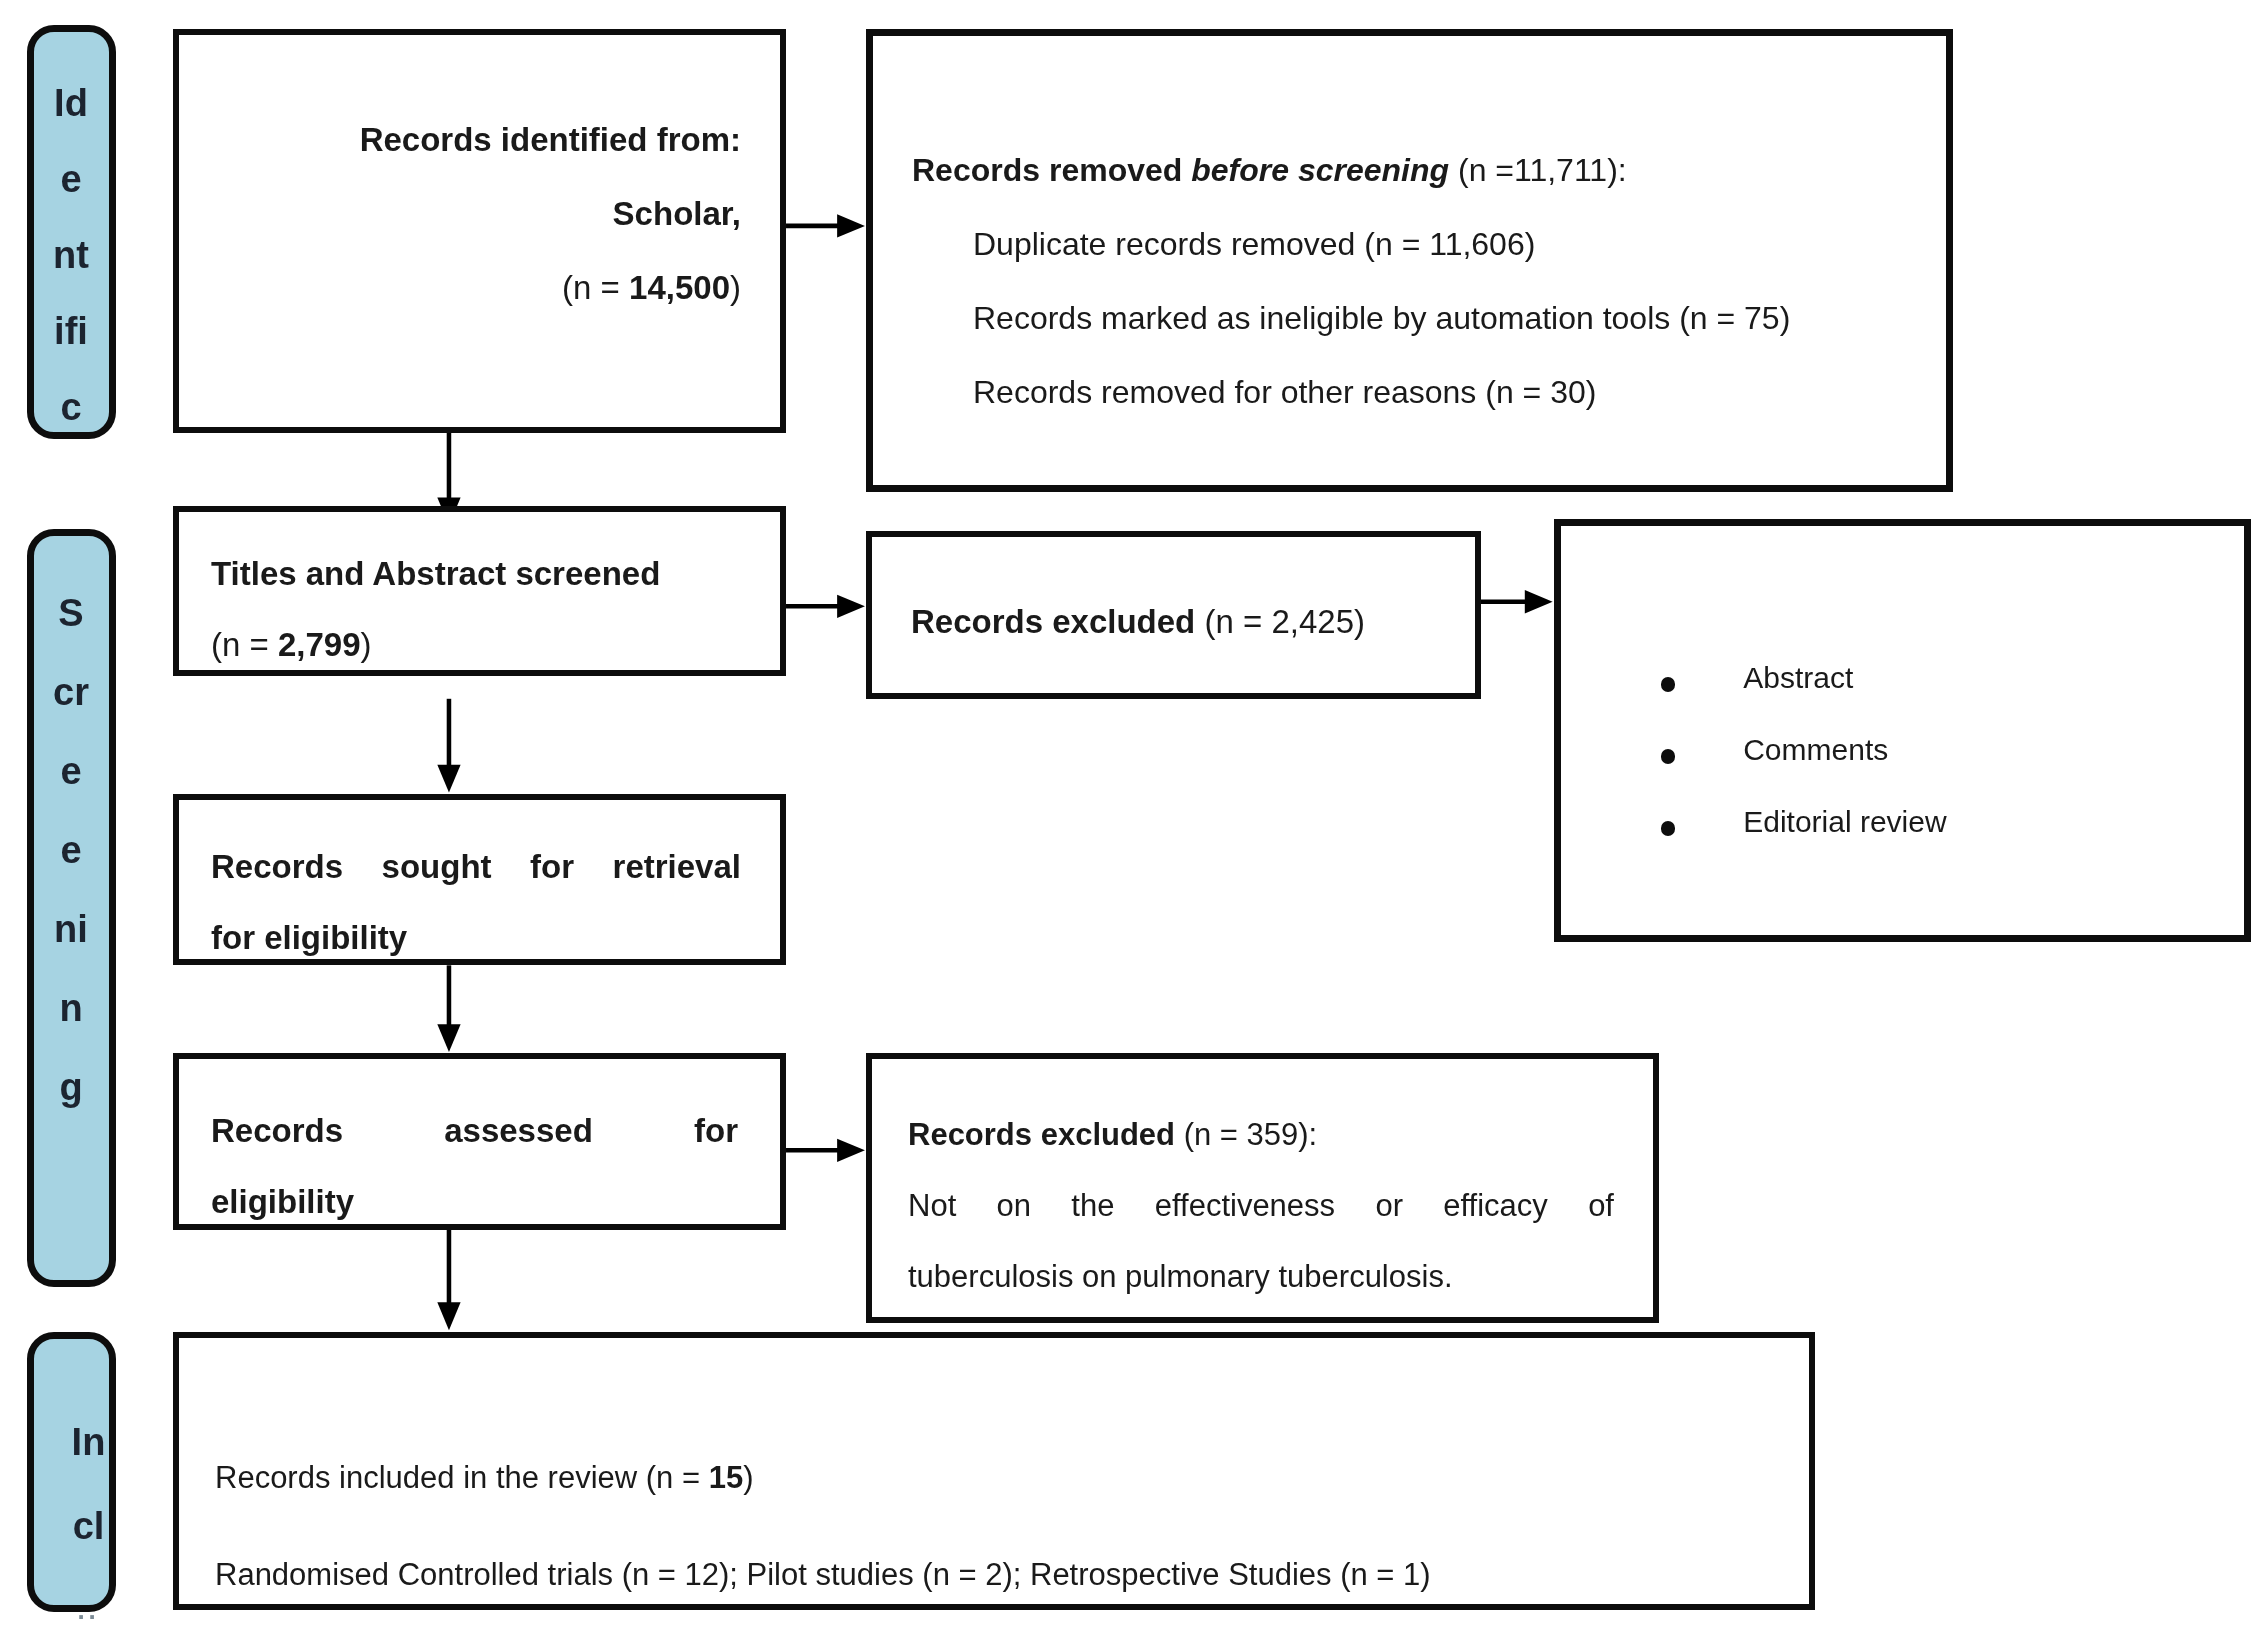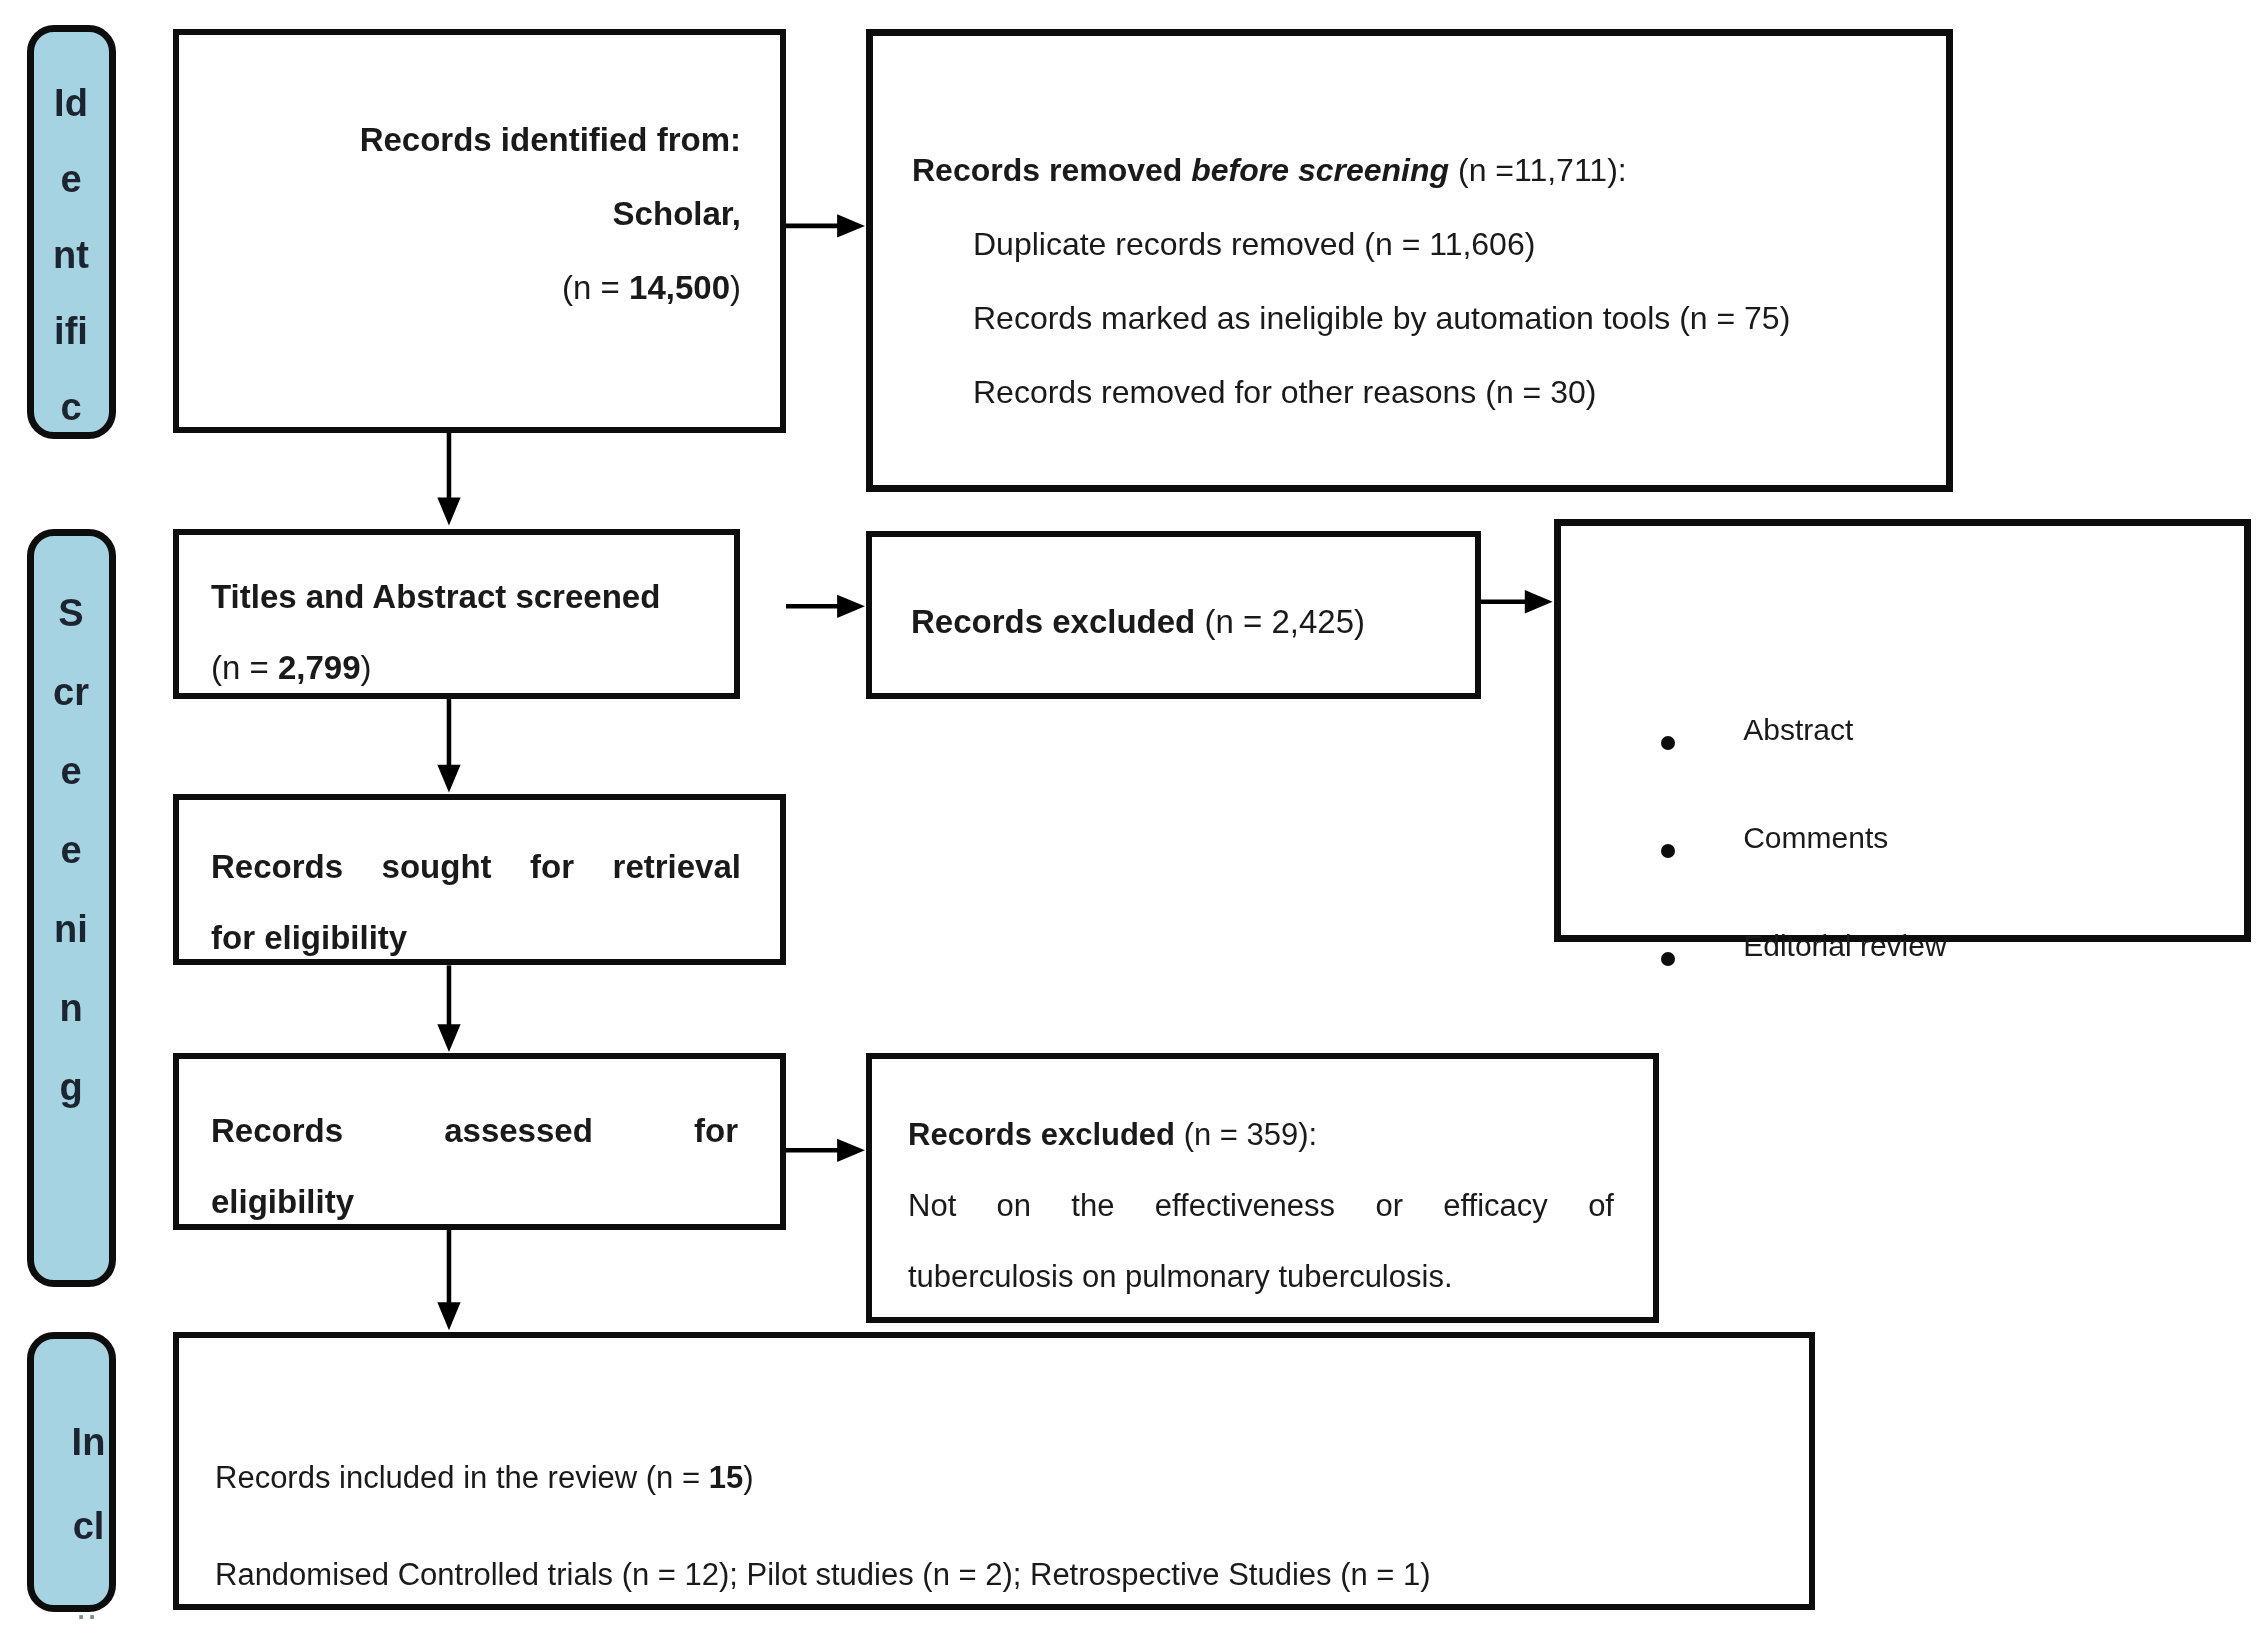--- a/index.html
+++ b/index.html
@@ -62,33 +62,32 @@
   }
   .line.indent { margin-left: 65px; }
 
   #box-identified { left: 173px; top: 28.5px;  width: 613px;  height: 404px; padding: 68px 39px 0 32px; }
   #box-identified .line { line-height: 74px; text-align: right; }
 
   #box-removed { left: 866px; top: 28.5px; width: 1087px; height: 463px; padding: 97px 24px 0 39px; border-width: 7.8px; font-size: 32px; }
   #box-removed .line { line-height: 74px; }
   #box-removed .line.indent { margin-left: 61px; }
 
-  #box-titles { left: 173px; top: 529px; width: 567px; height: 170px; padding: 26px 46px 0 32px; }
+  #box-titles { left: 173px; top: 506px; width: 613px; height: 170px; padding: 26px 46px 0 32px; }
   #box-titles .line { line-height: 71px; }
 
   #box-excluded-screening { left: 866px; top: 531px; width: 615px; height: 168px; padding: 52px 32px 0 39px; }
   #box-excluded-screening .line { line-height: 65px; }
 
   #box-reasons { left: 1554px; top: 519px; width: 697px; height: 423px; padding: 116px 26px 0 0; border-width: 7.8px; font-size: 30px; }
   .bullet-item {
     display: flex;
-    align-items: flex-end;
+    align-items: center;
     height: 72px;
     margin-left: 100px;
-    margin-top: 36px;
   }
   .bullet-dot {
     width: 14.2px; height: 14.2px;
     border-radius: 50%;
     background: #0d0d0d;
     margin-top: 13px;
     flex: 0 0 14.2px;
   }
   .bullet-text { margin-left: 68px; line-height: 40px; }
 

